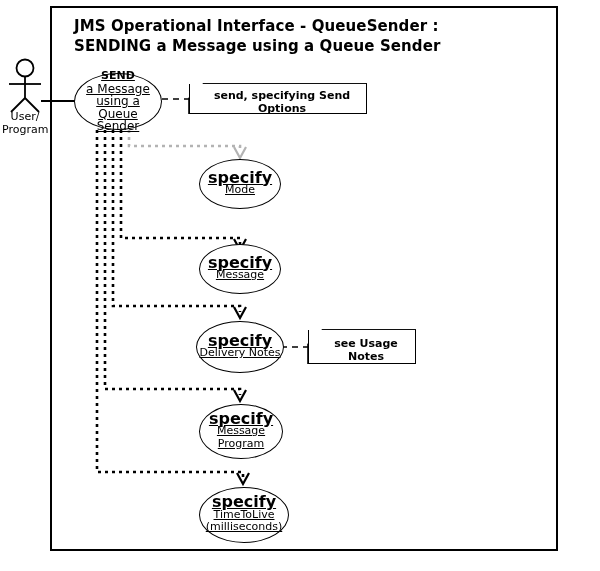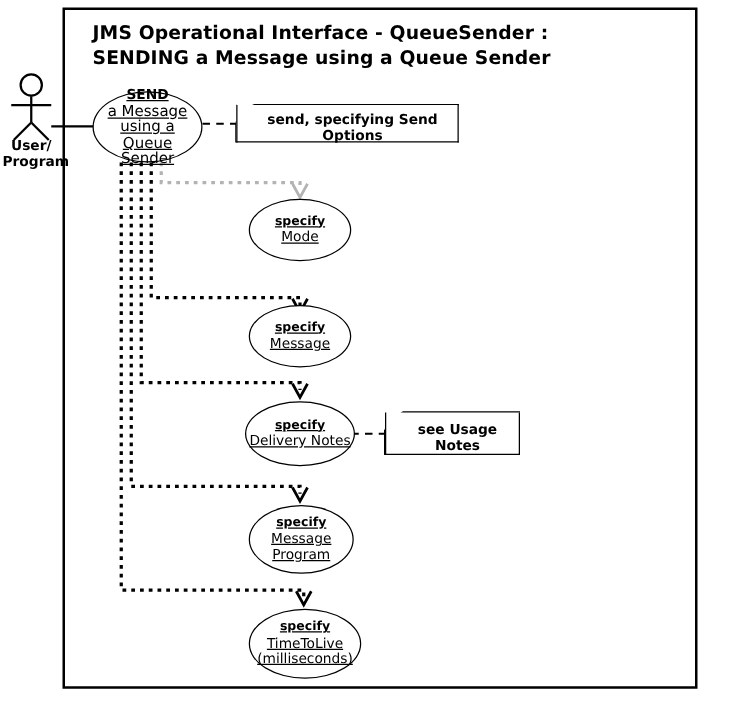--- a/index.html
+++ b/index.html
@@ -62,42 +62,42 @@
   }
 
   
   .actor-label {
     position: absolute;
     left: 2px;
     top: 110px;
     width: 46px;
     text-align: center;
     font-size: 11px;
-    font-weight: bold;
+    font-weight: normal;
     line-height: 13px;
     white-space: pre-line;
   }
 
   
   .usecase {
     position: absolute;
     border: 1.6px solid #000000;
     border-radius: 50%;
     background: #ffffff;
     box-sizing: border-box;
     display: flex;
     flex-direction: column;
     align-items: center;
     justify-content: center;
     text-align: center;
     text-decoration: underline;
   }
   .usecase .l1 {
     font-weight: bold;
-    font-size: 10px;
+    font-size: 16px;
     line-height: 12.5px;
   }
   .usecase .ln {
     font-weight: normal;
     font-size: 11px;
     line-height: 12.5px;
   }
   .uc-main .l1 { font-size: 11px; }
   .uc-main .ln { font-size: 12px; }
 

